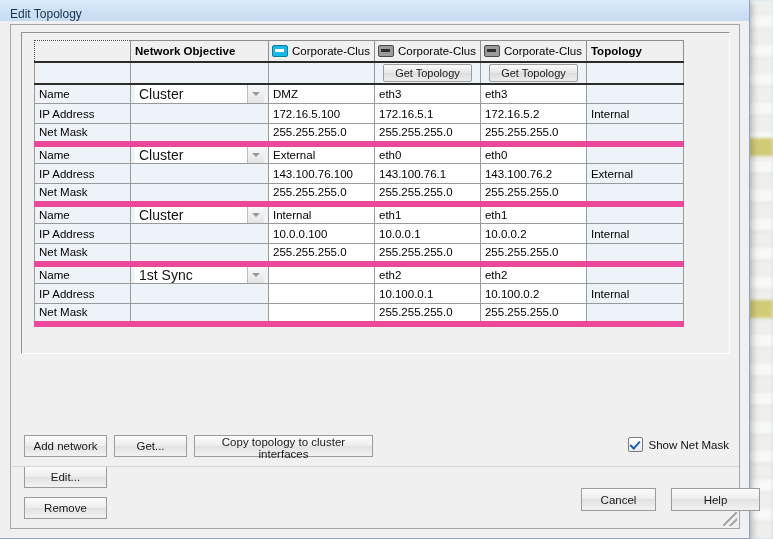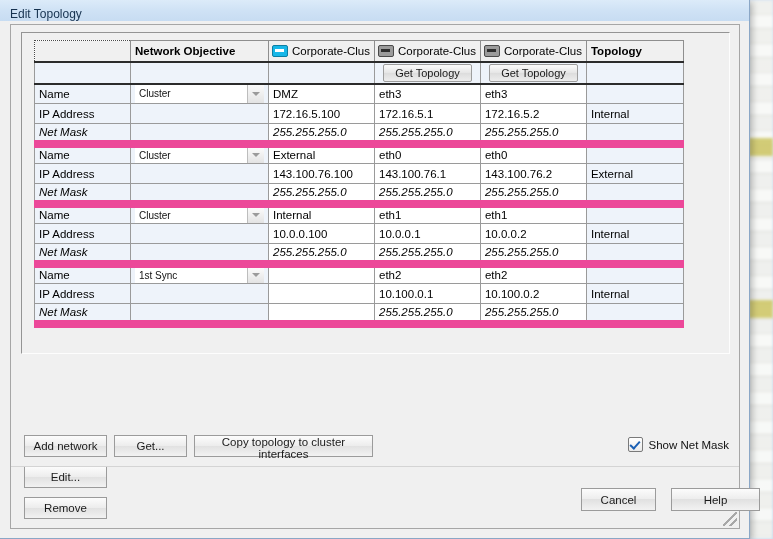--- a/index.html
+++ b/index.html
@@ -208,39 +208,39 @@
   td.label {
     background: #f0f0f0;
     padding-left: 4px;
   }
   td.val { background: #eef3fa; }
   td.val.white { background: #ffffff; }
   td.topocol { background: #eef3fa; }
   td.blank { background: #eef3fa; }
 
   tr.grp-start td { border-top: 2px solid #2b2b2b; }
-  tr.grp-end td { border-bottom: 8px solid #ec4899; font-style: italic; }
+  tr.grp-end td { border-bottom: 6px solid #ec4899; }
 
   
   td.combo {
     padding: 0;
     background: #ffffff;
   }
   .combo-inner {
     display: flex;
     align-items: stretch;
     height: 100%;
     background: #ffffff;
   }
   .combo-text {
     flex: 1 1 auto;
     display: flex;
     align-items: center;
     padding-left: 4px;
-    font-size: 10px;
+    font-size: 14px;
     color: #111;
     background: #ffffff;
   }
   .combo-arrow {
     flex: 0 0 16px;
     width: 16px;
     background: linear-gradient(#fafafa, #e3e3e3);
     border-left: 1px solid #bdbdbd;
     display: flex;
     align-items: center;

